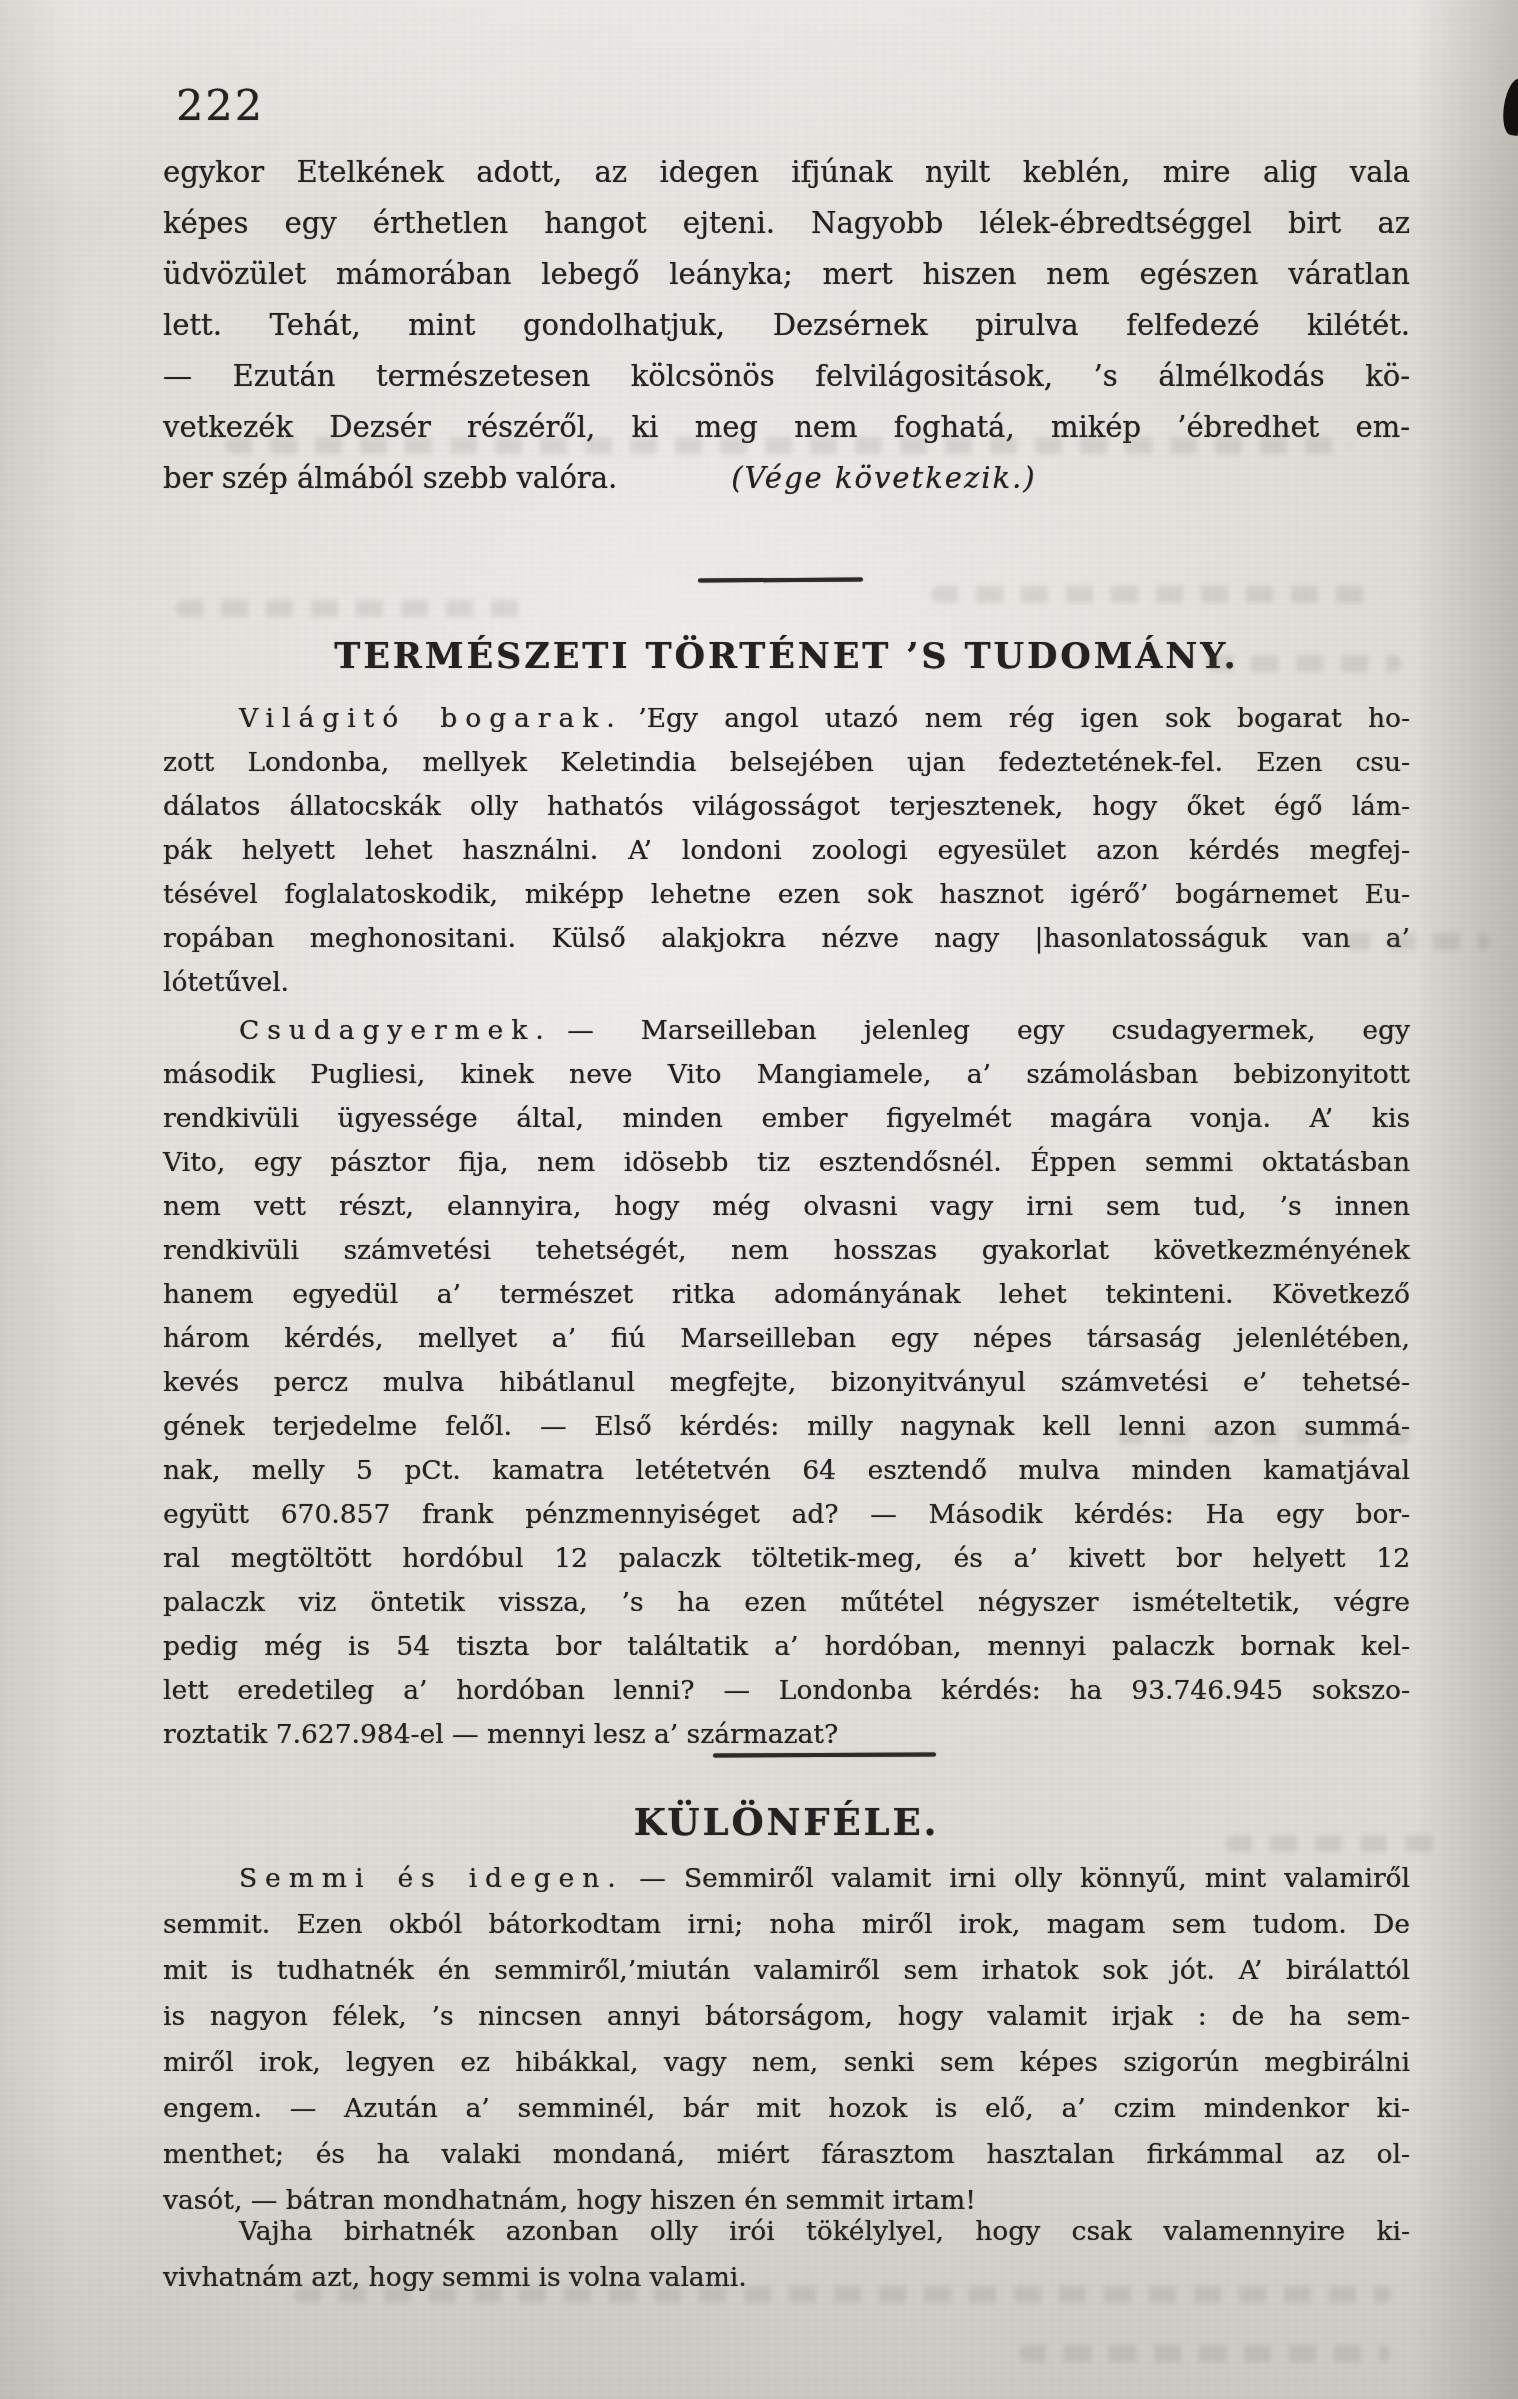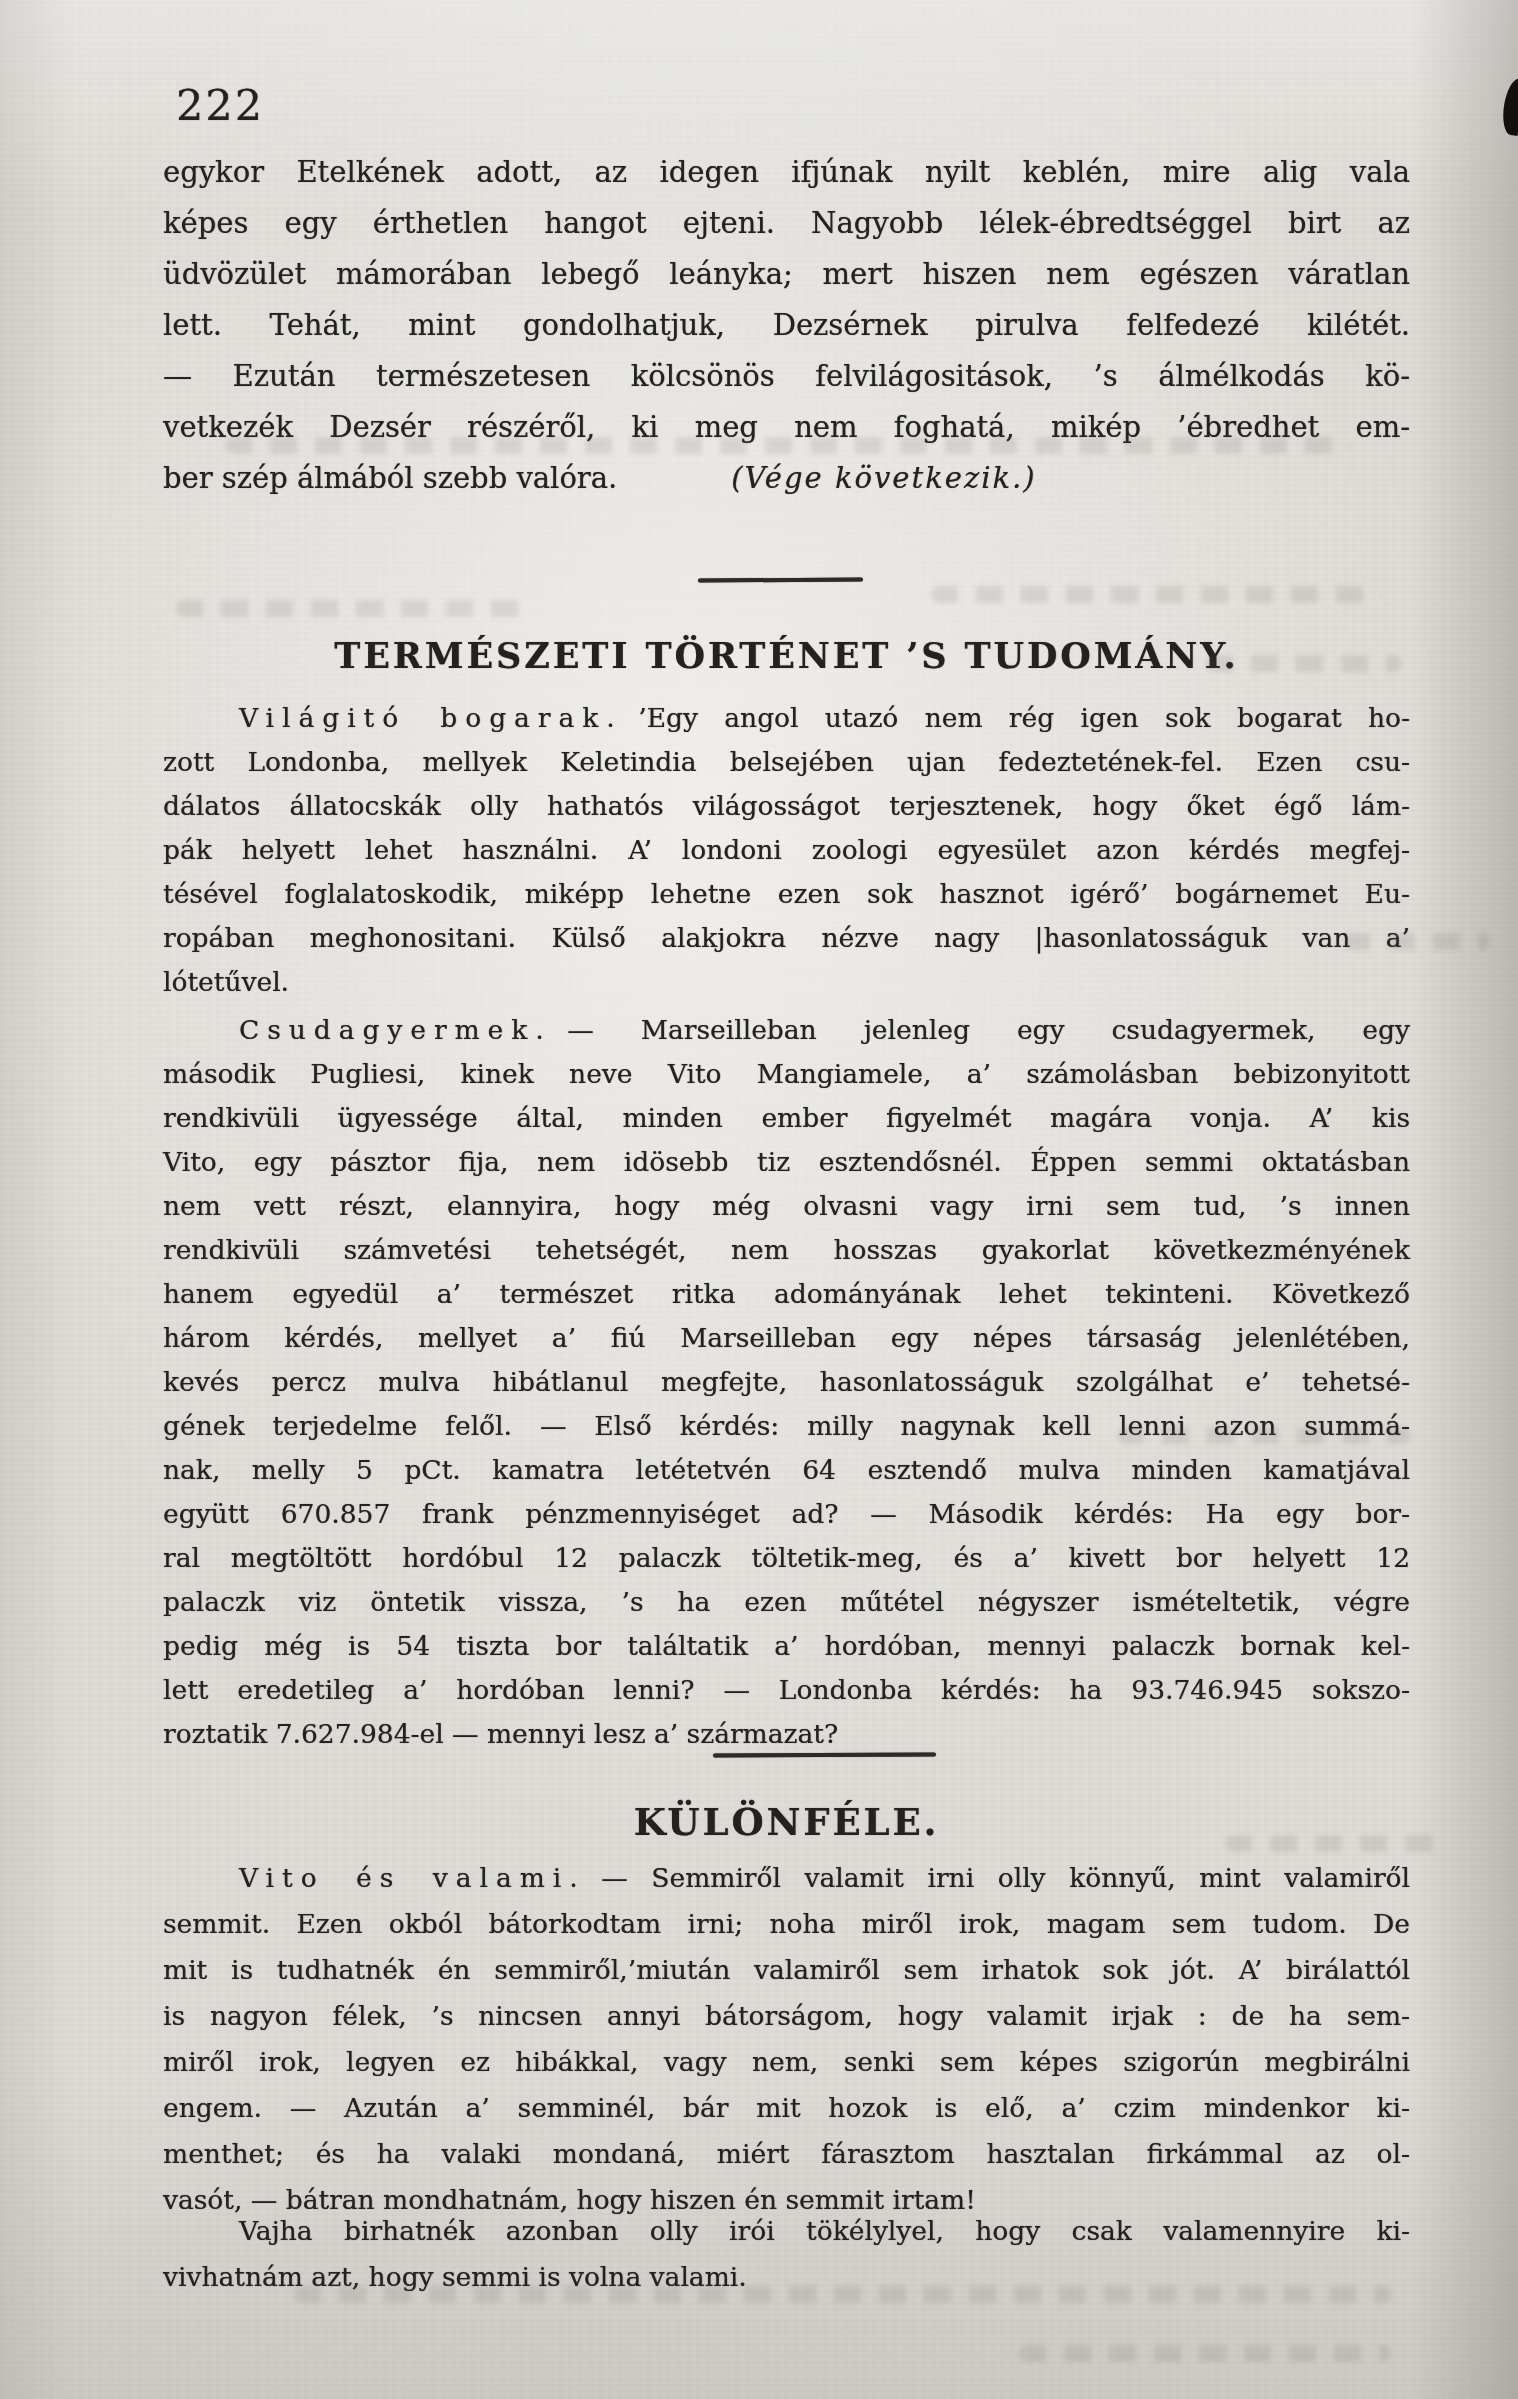--- a/index.html
+++ b/index.html
@@ -116,38 +116,38 @@
     <div class="line first">
       <span class="lead">Csudagyermek.</span><span>— Marseilleban jelenleg egy csudagyermek, egy</span>
     </div>
     <div class="line">második Pugliesi, kinek neve Vito Mangiamele, a’ számolásban bebizonyitott</div>
     <div class="line">rendkivüli ügyessége által, minden ember figyelmét magára vonja. A’ kis</div>
     <div class="line">Vito, egy pásztor fija, nem idösebb tiz esztendősnél. Éppen semmi oktatásban</div>
     <div class="line">nem vett részt, elannyira, hogy még olvasni vagy irni sem tud, ’s innen</div>
     <div class="line">rendkivüli számvetési tehetségét, nem hosszas gyakorlat következményének</div>
     <div class="line">hanem egyedül a’ természet ritka adományának lehet tekinteni. Következő</div>
     <div class="line">három kérdés, mellyet a’ fiú Marseilleban egy népes társaság jelenlétében,</div>
-    <div class="line">kevés percz mulva hibátlanul megfejte, hasonlatosságuk szolgálhat e’ tehetsé-</div>
+    <div class="line">kevés percz mulva hibátlanul megfejte, bizonyitványul számvetési e’ tehetsé-</div>
     <div class="line">gének terjedelme felől. — Első kérdés: milly nagynak kell lenni azon summá-</div>
     <div class="line">nak, melly 5 pCt. kamatra letétetvén 64 esztendő mulva minden kamatjával</div>
     <div class="line">együtt 670.857 frank pénzmennyiséget ad? — Második kérdés: Ha egy bor-</div>
     <div class="line">ral megtöltött hordóbul 12 palaczk töltetik-meg, és a’ kivett bor helyett 12</div>
     <div class="line">palaczk viz öntetik vissza, ’s ha ezen műtétel négyszer ismételtetik, végre</div>
     <div class="line">pedig még is 54 tiszta bor találtatik a’ hordóban, mennyi palaczk bornak kel-</div>
     <div class="line">lett eredetileg a’ hordóban lenni? — Londonba kérdés: ha 93.746.945 sokszo-</div>
     <div class="line end">roztatik 7.627.984-el — mennyi lesz a’ származat?</div>
   </div>
 
   <div class="rule rule2"></div>
 
   <div class="heading h2 txt">KÜLÖNFÉLE.</div>
 
   <div class="block smalltext s2p1 txt">
     <div class="line first">
-      <span class="lead">Vito és valami.</span><span>— Semmiről valamit irni olly könnyű, mint valamiről</span>
+      <span class="lead">Semmi és idegen.</span><span>— Semmiről valamit irni olly könnyű, mint valamiről</span>
     </div>
     <div class="line">semmit. Ezen okból bátorkodtam irni; noha miről irok, magam sem tudom. De</div>
     <div class="line">mit is tudhatnék én semmiről,’miután valamiről sem irhatok sok jót. A’ birálattól</div>
     <div class="line">is nagyon félek, ’s nincsen annyi bátorságom, hogy valamit irjak : de ha sem-</div>
     <div class="line">miről irok, legyen ez hibákkal, vagy nem, senki sem képes szigorún megbirálni</div>
     <div class="line">engem. — Azután a’ semminél, bár mit hozok is elő, a’ czim mindenkor ki-</div>
     <div class="line">menthet; és ha valaki mondaná, miért fárasztom hasztalan firkámmal az ol-</div>
     <div class="line end">vasót, — bátran mondhatnám, hogy hiszen én semmit irtam!</div>
   </div>
 

